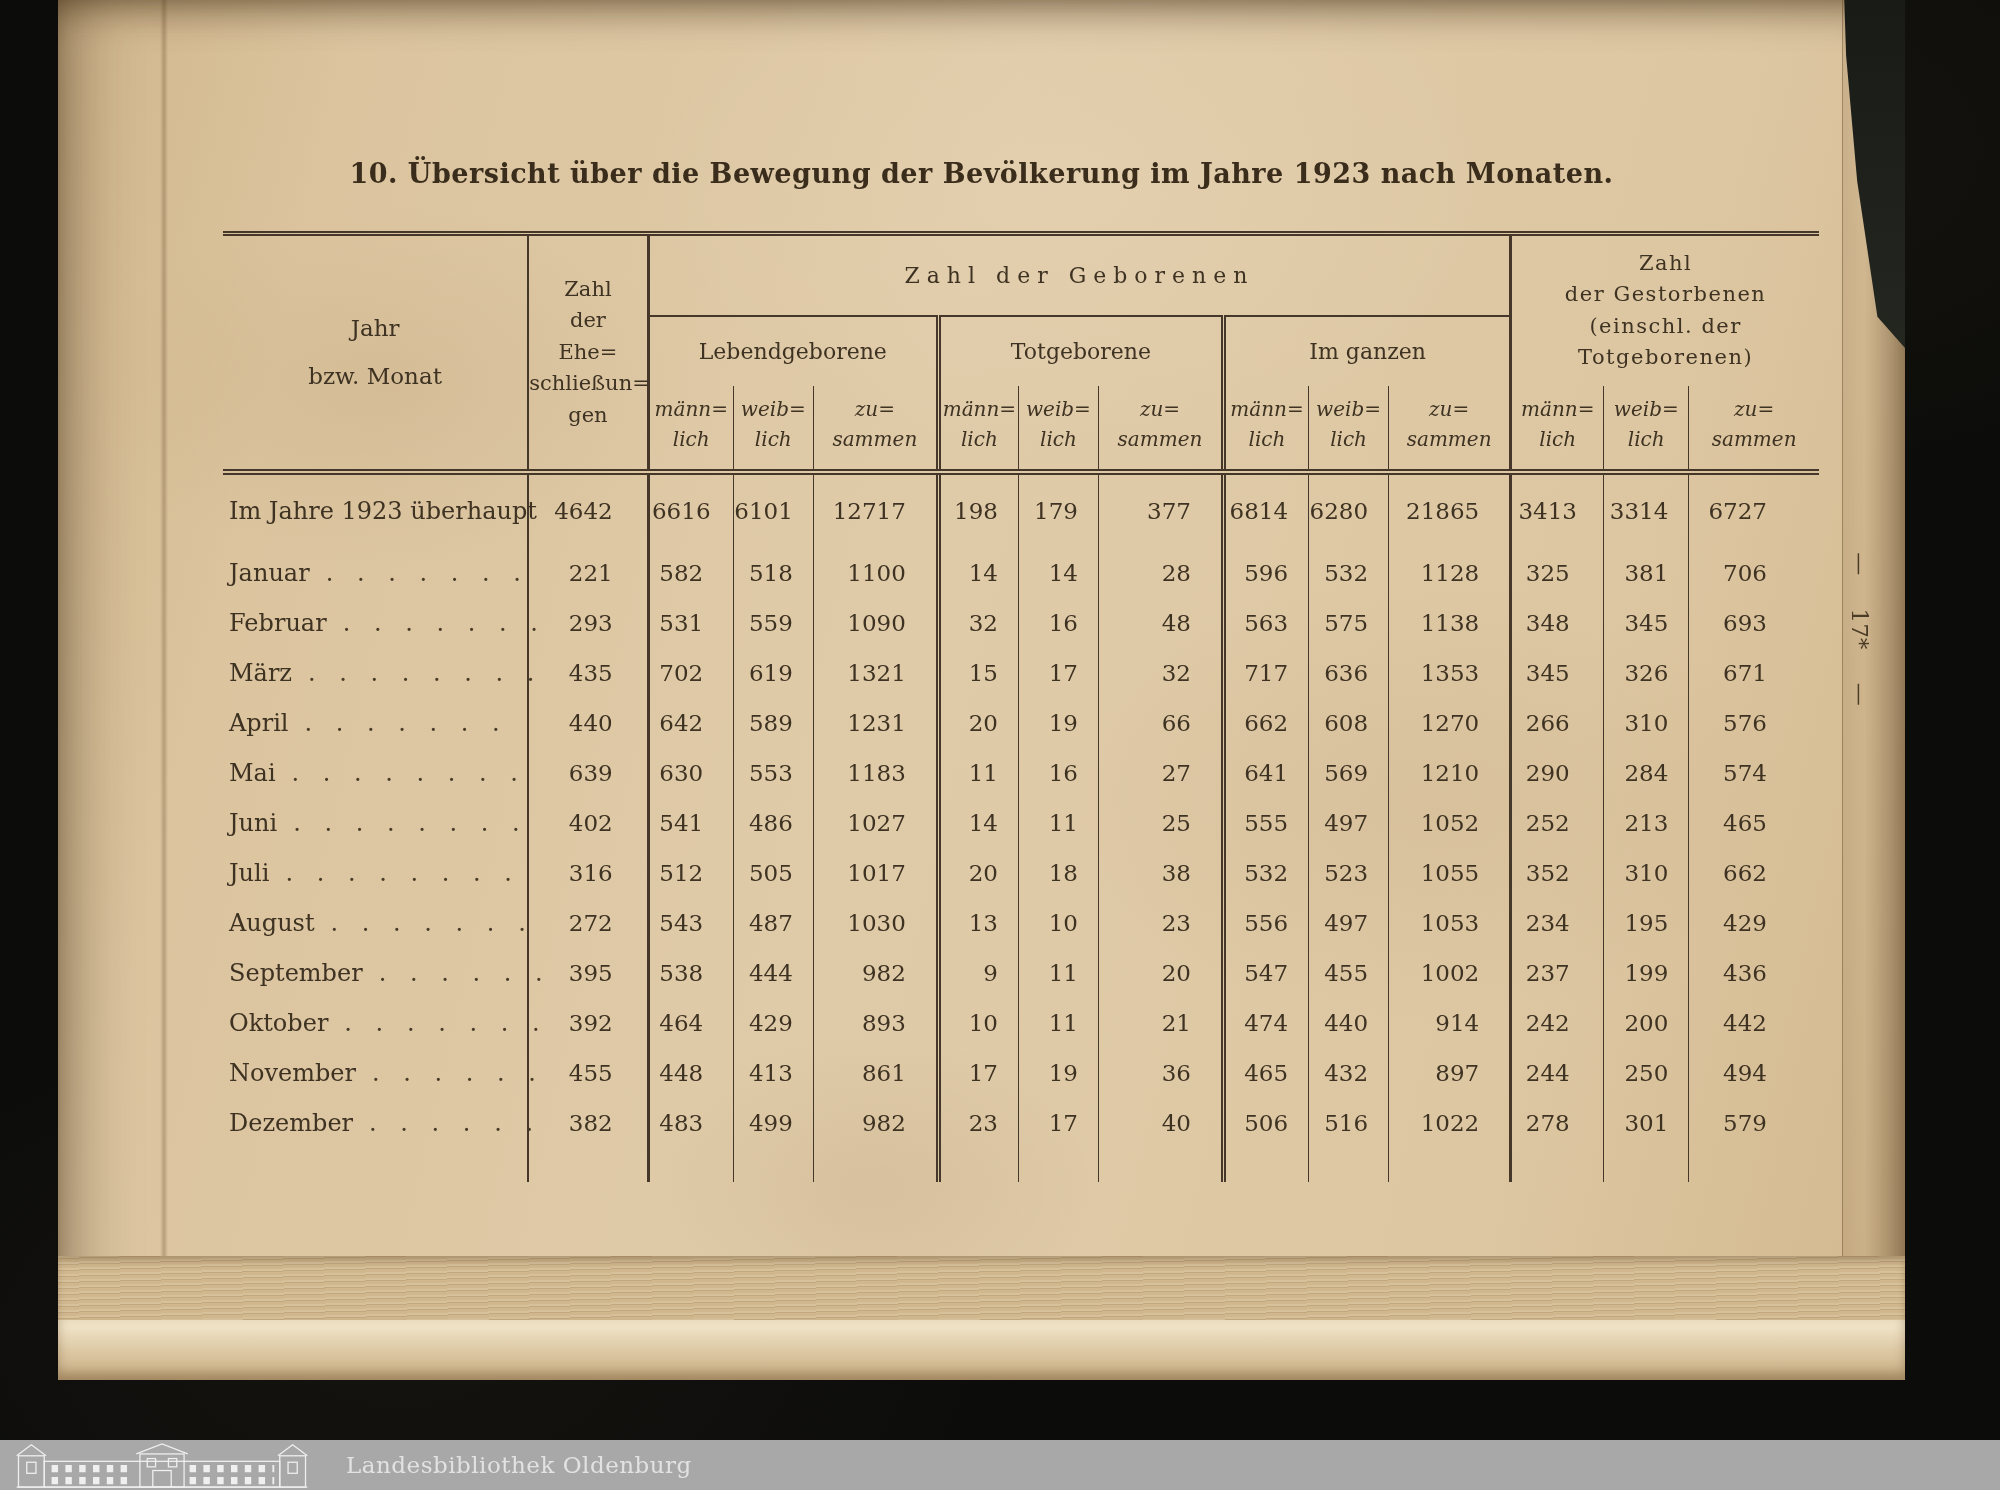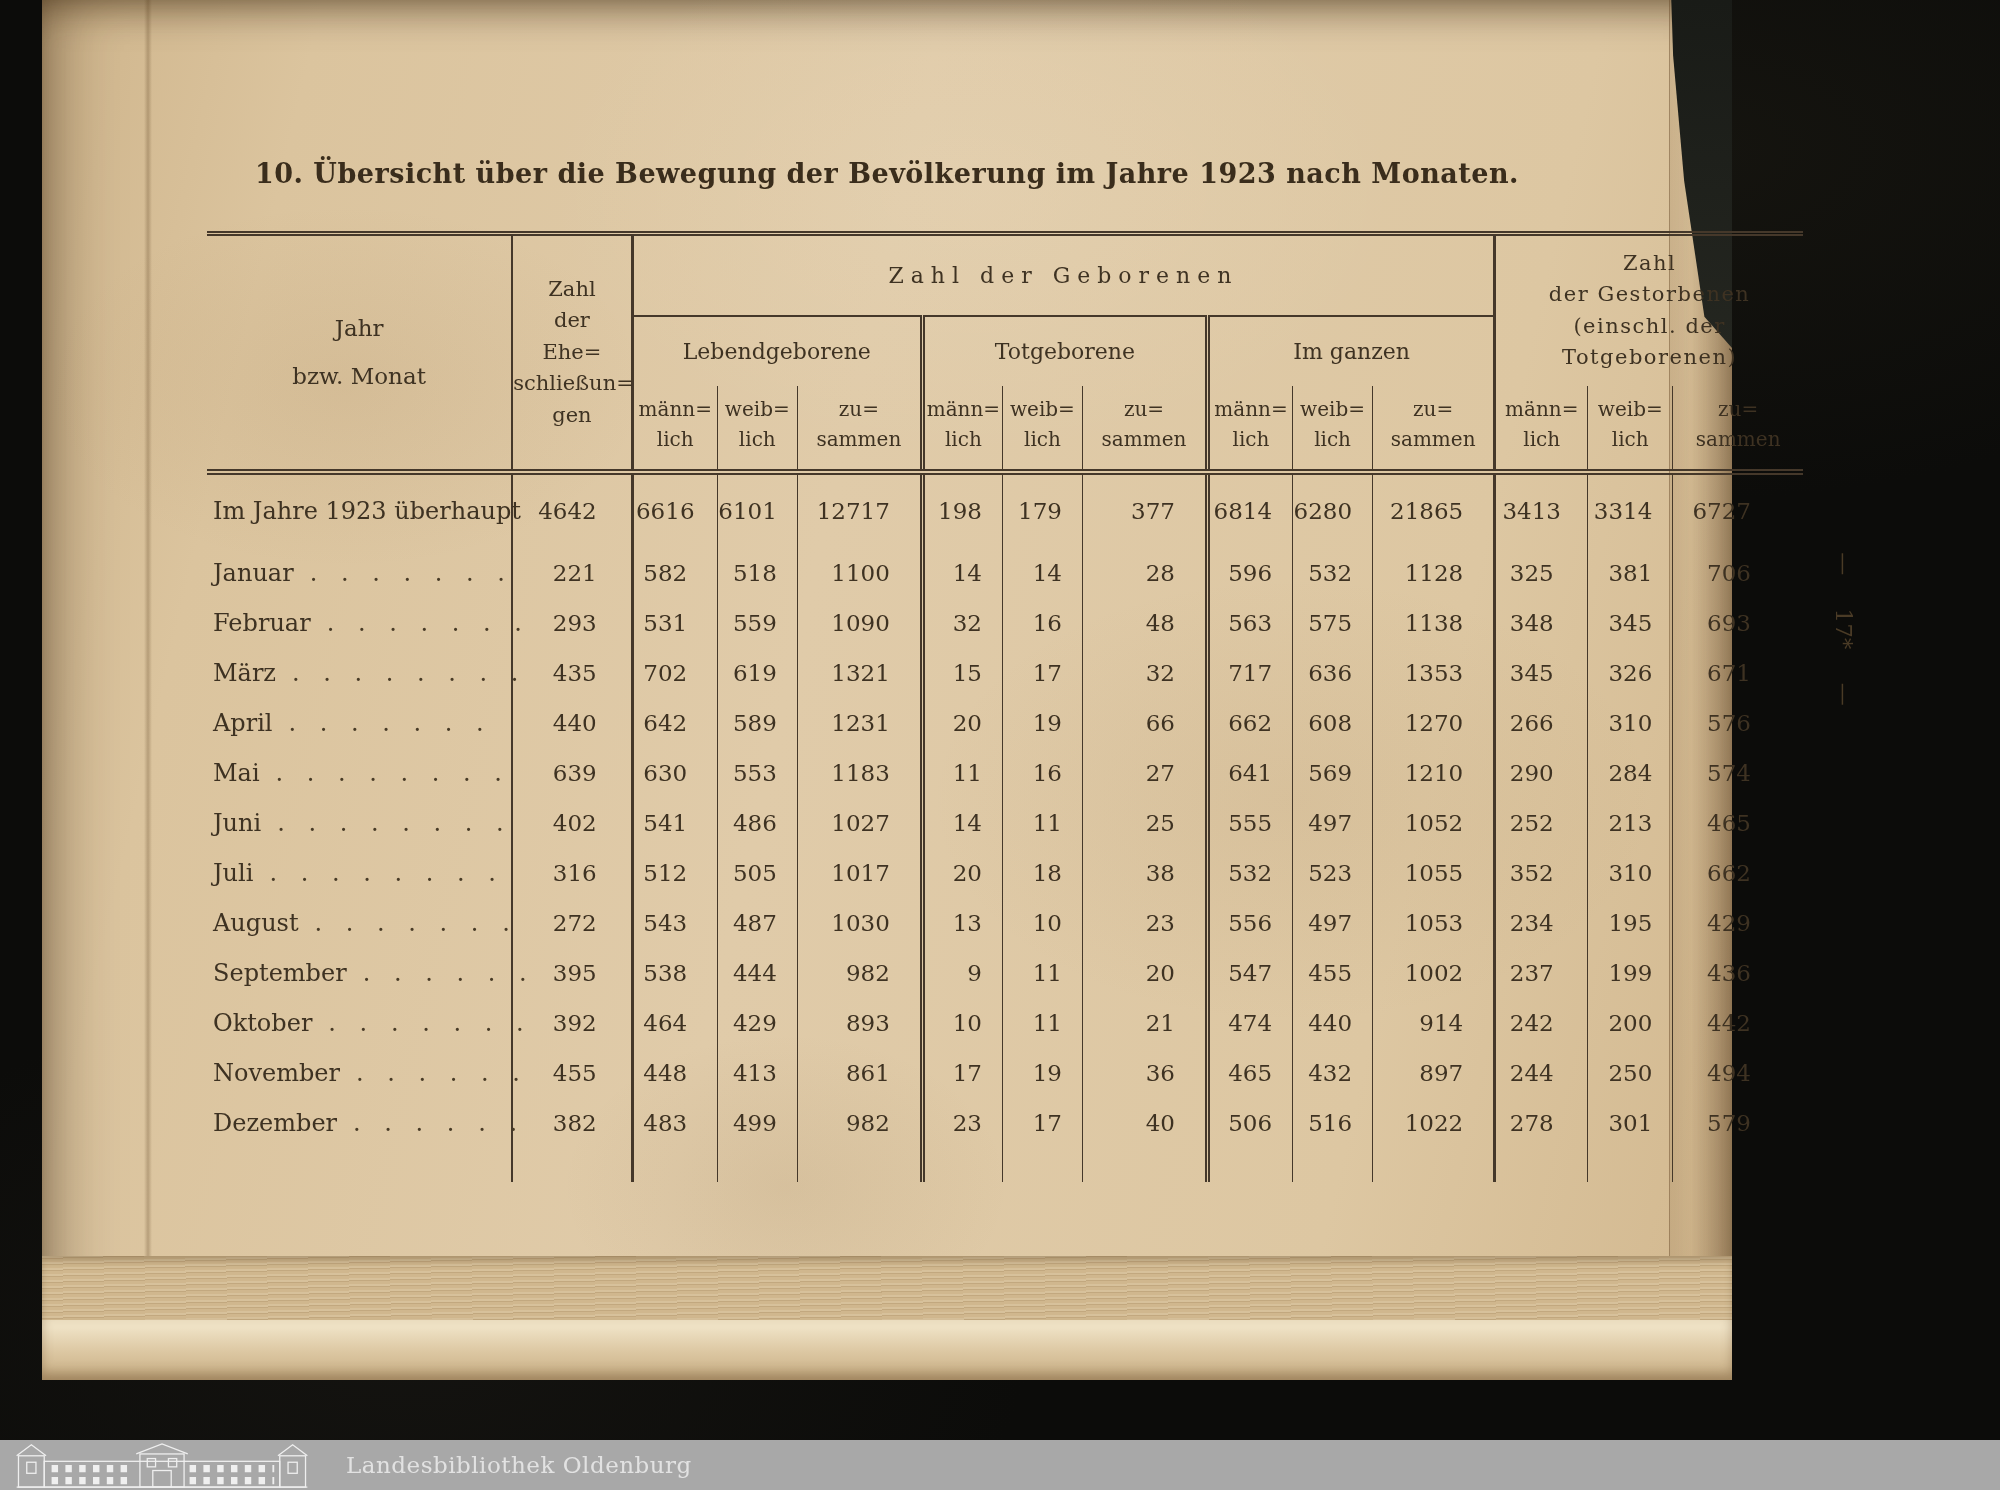--- a/index.html
+++ b/index.html
@@ -1,21 +1,21 @@
 <!DOCTYPE html>
 <html><head>
 <meta charset="utf-8">
 <style>
   html,body{margin:0;padding:0;}
   body{width:2000px;height:1490px;font-family:"DejaVu Serif",serif;}
   .stage{position:relative;width:2000px;height:1490px;background:#0c0c0a;overflow:hidden;
     background-image:radial-gradient(900px 500px at 20% 90%, #141310, transparent 70%),
                      radial-gradient(900px 500px at 85% 10%, #15140f, transparent 70%);}
   
-  .page{position:absolute;left:42px;top:0;width:1690px;height:1380px;
+  .page{position:absolute;left:58px;top:0;width:1847px;height:1380px;
     background:linear-gradient(103deg,#cfb58c 0%,#dbc49e 14%,#e0cba9 45%,#ddc7a2 78%,#d2b88f 100%);
     box-shadow:inset 0 28px 42px -26px rgba(55,35,12,.6),
                inset 38px 0 70px -34px rgba(50,30,10,.55),
                inset -30px 0 55px -28px rgba(70,48,22,.45),
                inset 0 -10px 18px -10px rgba(70,48,22,.35);}
   .texture{position:absolute;inset:0;pointer-events:none;background:
     radial-gradient(430px 260px at 18% 28%, rgba(146,110,66,.10), transparent 70%),
     radial-gradient(520px 320px at 74% 58%, rgba(150,115,70,.09), transparent 70%),
     radial-gradient(320px 220px at 44% 86%, rgba(120,90,50,.09), transparent 70%),
     radial-gradient(620px 380px at 55% 14%, rgba(255,246,226,.10), transparent 70%);}
@@ -42,21 +42,21 @@
     border-top:5px double #45382a;}
   th,td{padding:0;font-weight:normal;}
   thead th{vertical-align:middle;text-align:center;}
   .hr1{height:82px}.hr2{height:70px}.hr3{height:86px}
   .pre{white-space:pre-line;}
   .h-month{font-size:23px;line-height:2.1;}
   .h-ehe{font-size:21px;line-height:1.5;}
   .group-born{font-size:22px;letter-spacing:7px;border-bottom:2px solid #45382a !important;}
   .sub-group{font-size:22px;}
   .group-died{font-size:21px;line-height:1.5;letter-spacing:1.5px;border-bottom:none !important;}
-  .h-sex{font-size:20px;line-height:1.5;padding-bottom:6px;}
+  .h-sex{font-size:20px;line-height:1.5;padding-bottom:6px;font-style:italic;}
   .b-thin{border-left:1px solid #45382a;}
   .b-med{border-left:2px solid #45382a;}
   .b-thick{border-left:3px solid #45382a;text-align:center;}
   .b-dbl{border-left:5px double #45382a;}
   .hr3 th, th[rowspan="3"]{border-bottom:6px double #45382a;}
   tbody td{font-size:23px;text-align:right;vertical-align:middle;}
   tbody .c-month{text-align:left;padding-left:6px;font-size:24px;white-space:nowrap;margin-top:39px;}
   .total-row{height:76px;}
   .month-row{height:50px;}
   .ext-row td{height:34px;}

